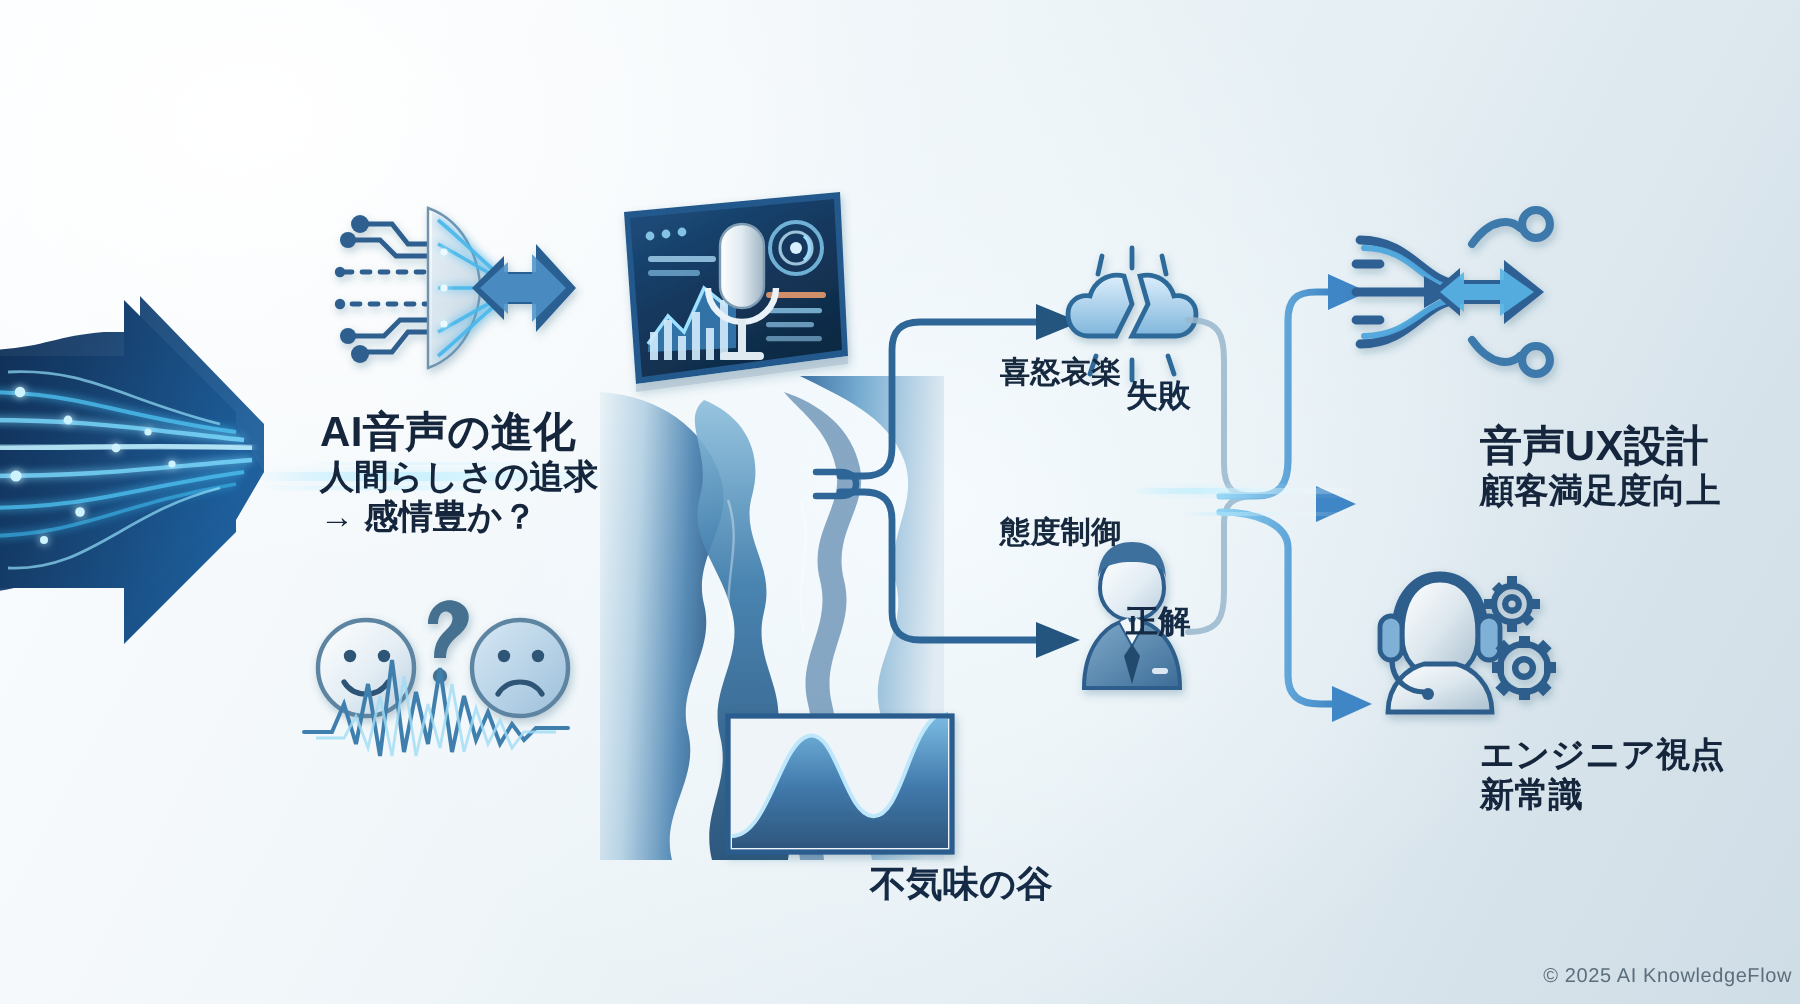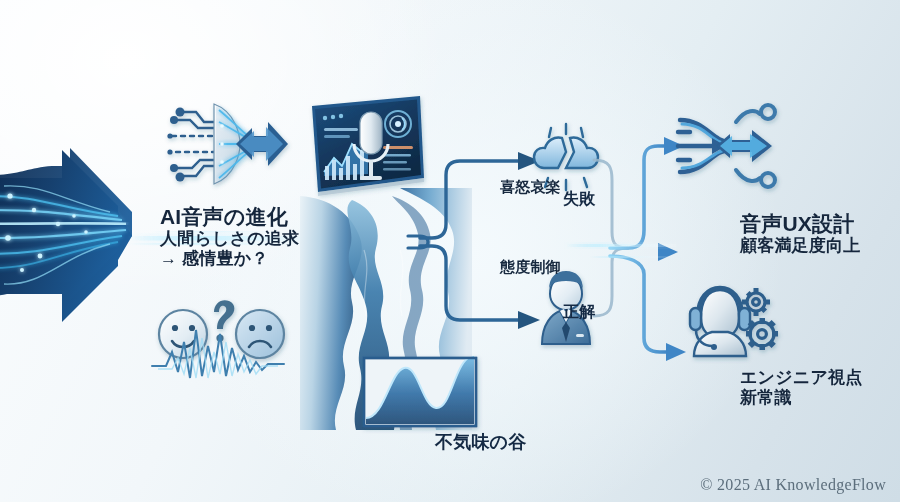--- a/index.html
+++ b/index.html
@@ -40,22 +40,22 @@
   .lbl-emo{left:500px;top:178px;width:0;}
   .lbl-emo .l{position:relative;left:-50%;display:block;}
   .lbl-att{left:500px;top:258px;width:0;}
   .lbl-att .l{position:relative;left:-50%;display:block;}
 
   .cap-fail{left:563px;top:190px;width:0;}
   .cap-fail .l{position:relative;left:-50%;display:block;}
   .cap-ok{left:563px;top:303px;width:0;}
   .cap-ok .l{position:relative;left:-50%;display:block;}
 
-  #copyright{position:absolute;right:14px;bottom:8px;font-size:16px;color:#5c6e7c;
-             font-weight:400;letter-spacing:.3px;font-family:Liberation Serif, serif;}
+  #copyright{position:absolute;right:4px;bottom:8px;font-size:10px;color:#5c6e7c;
+             font-weight:400;letter-spacing:.3px;}
 </style>
 </head>
 <body>
 
 <div id="stage">
 
   <svg class="svgfull" viewBox="0 0 900 502">
     <defs>
       <linearGradient id="gArrowBody" x1="0" y1="0" x2="1" y2="0.35">
         <stop offset="0" stop-color="#0d2b51"></stop>

